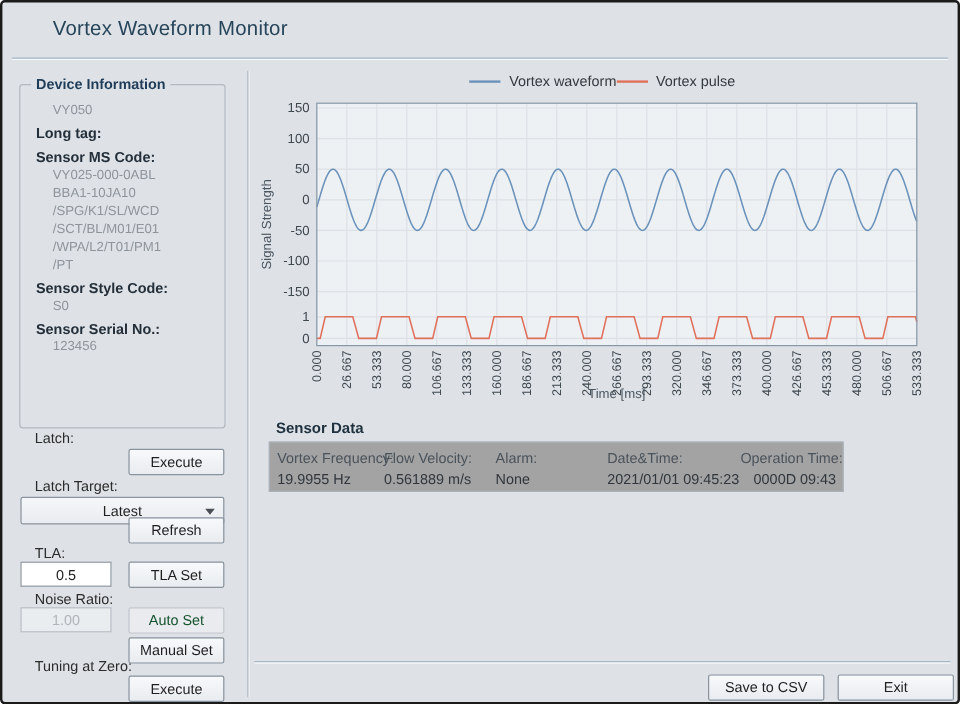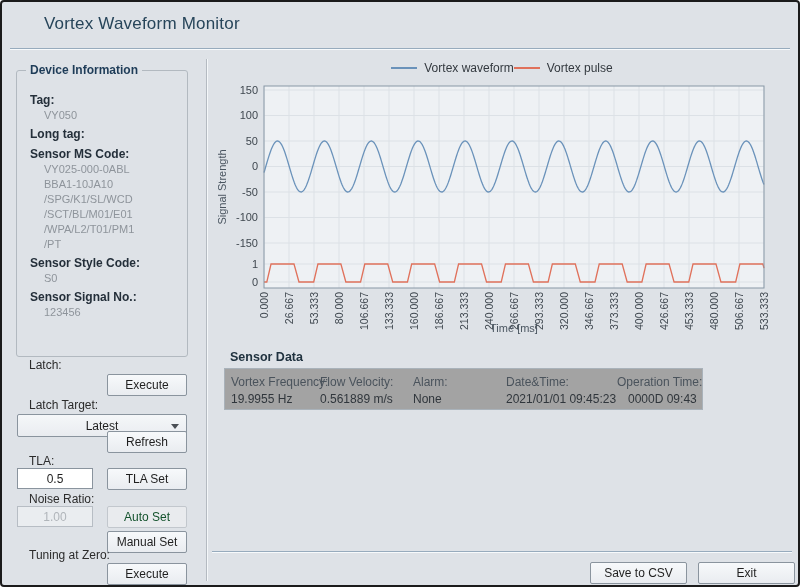--- a/index.html
+++ b/index.html
@@ -87,33 +87,32 @@
 <body>
 
 <div class="window">
 
   <div class="page-title">Vortex Waveform Monitor</div>
   <div class="hline title-sep"></div>
 
   <div class="groupbox">
     <span class="groupbox-title">Device Information</span>
     <div class="di-list" id="device-fields">
-        <div class="di-label">Tag:</div>
         <div class="di-value">VY050</div>
         <div class="di-label">Long tag:</div>
         <div class="di-label">Sensor MS Code:</div>
         <div class="di-value">VY025-000-0ABL</div>
         <div class="di-value">BBA1-10JA10</div>
         <div class="di-value">/SPG/K1/SL/WCD</div>
         <div class="di-value">/SCT/BL/M01/E01</div>
         <div class="di-value">/WPA/L2/T01/PM1</div>
         <div class="di-value">/PT</div>
         <div class="di-label">Sensor Style Code:</div>
         <div class="di-value">S0</div>
-        <div class="di-label">Sensor Signal No.:</div>
+        <div class="di-label">Sensor Serial No.:</div>
         <div class="di-value">123456</div>
       </div>
   </div>
 
   <div class="ctl-label" style="top:356px">Latch:</div>
   <button class="btn" style="left:105px;top:372px">Execute</button>
 
   <div class="ctl-label" style="top:396px">Latch Target:</div>
   <div class="select">
     <span>Latest</span>

